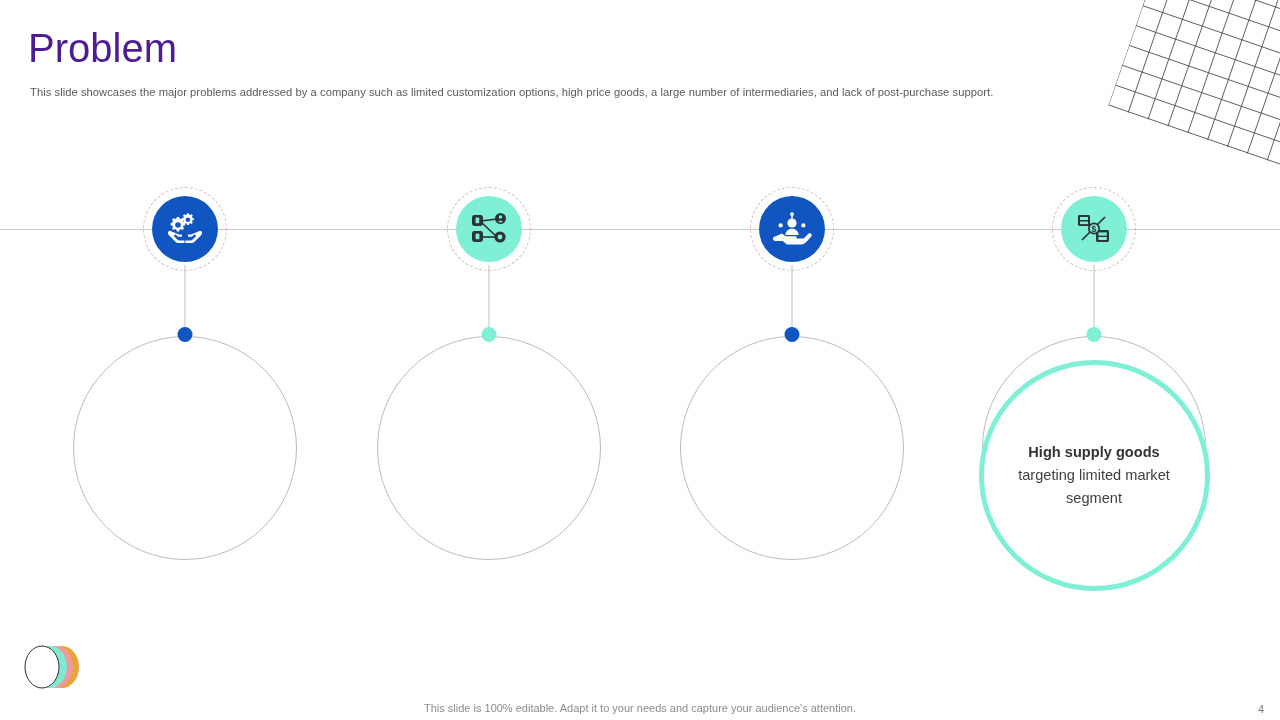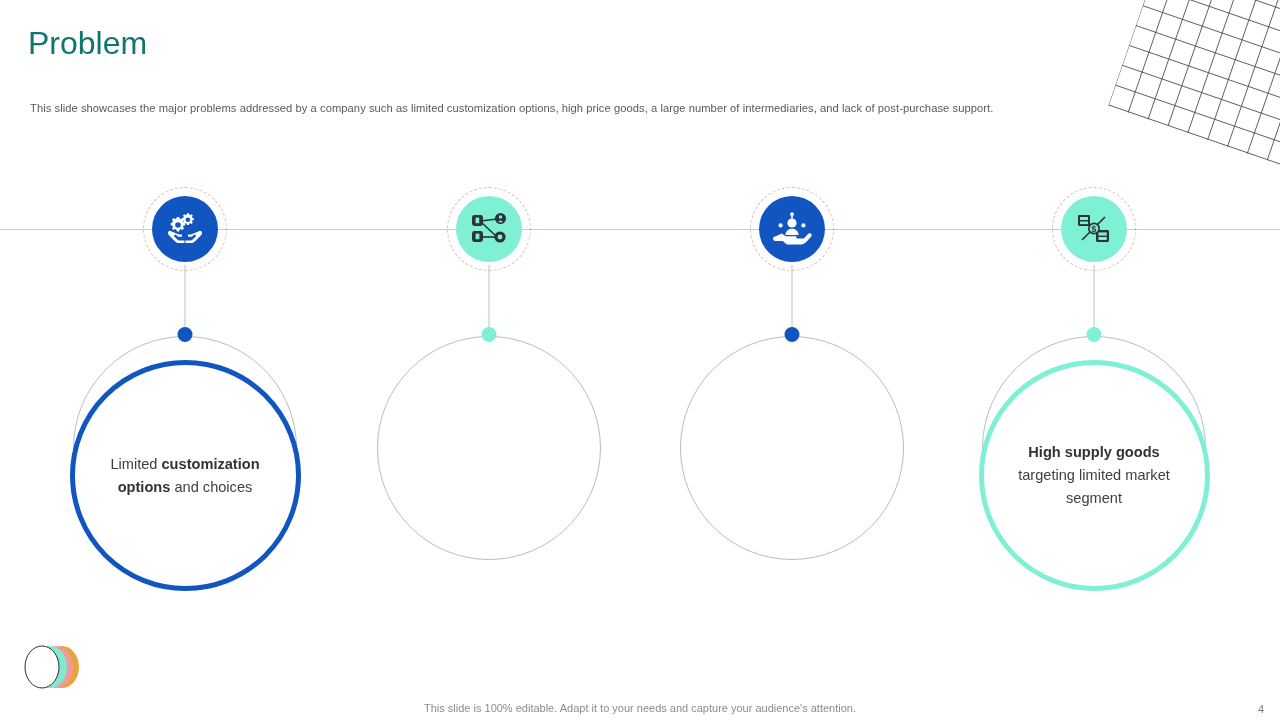--- a/index.html
+++ b/index.html
@@ -19,34 +19,33 @@
     top:-48px; right:-44px;
     width:190px; height:190px;
     transform:rotate(19deg);
     pointer-events:none;
   }
 
   
   .page-title {
     position:absolute;
     left:28px; top:27px;
-    font-size:32px;
+    font-size:40px;
     font-weight:400;
-    color:#0f766e;
+    color:#4c1d95;
     letter-spacing:0px;
     line-height:1.05;
   }
   .page-subtitle {
     position:absolute;
     left:30px; top:86px;
     width:1100px;
     font-size:11.2px;
     color:#5a5a5a;
     letter-spacing:0.05px;
-    margin-top:16px;
   }
 
   
   .timeline-axis {
     position:absolute;
     left:0; top:229px;
     width:1280px; height:1px;
     background:#c9cbcd;
   }
 
@@ -214,27 +213,20 @@
         <path d="M14.6 9.6l-.5-1.7h-2.2l-.5 1.7-1.3.5-1.5-1-1.6 1.6 1 1.5-.6 1.3-1.7.5v2.2l1.7.5.6 1.3-1 1.5 1.6 1.6 1.5-1 1.3.6.5 1.7h2.2l.5-1.7 1.3-.6 1.5 1 1.6-1.6-1-1.5.5-1.3 1.7-.5v-2.2l-1.7-.5-.5-1.3 1-1.5-1.6-1.6-1.5 1-1.3-.5zm-1.6 3.6a2.8 2.8 0 110 5.6 2.8 2.8 0 010-5.6z"></path>
         <path d="M24.2 5.6l-.4-1.4h-1.8l-.4 1.4-1.1.4-1.2-.8-1.3 1.3.8 1.2-.4 1.1-1.4.4v1.8l1.4.4.4 1.1-.8 1.2 1.3 1.3 1.2-.8 1.1.4.4 1.4h1.8l.4-1.4 1.1-.4 1.2.8 1.3-1.3-.8-1.2.4-1.1 1.4-.4V9.2l-1.4-.4-.4-1.1.8-1.2-1.3-1.3-1.2.8zm-1.3 2.9a2.3 2.3 0 110 4.6 2.3 2.3 0 010-4.6z"></path>
         <path d="M6.6 22.4c-1.5-1.3-3.4-.4-3.6 1.2-.2 1.3.5 2.3 1.4 3.2l6.3 6.2c.7.7 1.6 1 2.5 1h6.3v-2.6h-5.4c-.6 0-1.1-.2-1.5-.6l-3.8-3.8 1.7-1.7 2.6 2.5h3.9v-2.3h-3l-7.4-3.1z"></path>
         <path d="M33.4 22.4c1.5-1.3 3.4-.4 3.6 1.2.2 1.3-.5 2.3-1.4 3.2l-6.3 6.2c-.7.7-1.6 1-2.5 1h-6.3v-2.6h5.4c.6 0 1.1-.2 1.5-.6l3.8-3.8-1.7-1.7-2.6 2.5h-3.9v-2.3h3l7.4-3.1z"></path>
       </g>
     </svg>
   </div>
   <div class="connector"></div>
   <div class="node-dot" style="background:#1055c0"></div>
   <div class="halo"></div>
-  <div class="bubble" style="border-color:#1055c0">
-    <div class="bubble-text">
-      <span>Limited</span>
-      <b>customization options</b>
-      <span>and choices</span>
-    </div>
-  </div>
 </div>
 
 <div class="column col-2">
   <div class="badge">
     <div class="dash-ring"></div>
     <div class="disc" style="background:#7fefd5"></div>
     <svg width="38" height="34" viewBox="0 0 38 34">
       <g stroke="#2d3436" stroke-width="1.6" fill="none">
         <line x1="11" y1="9" x2="27" y2="7"></line>
         <line x1="11" y1="10" x2="26" y2="24"></line>

